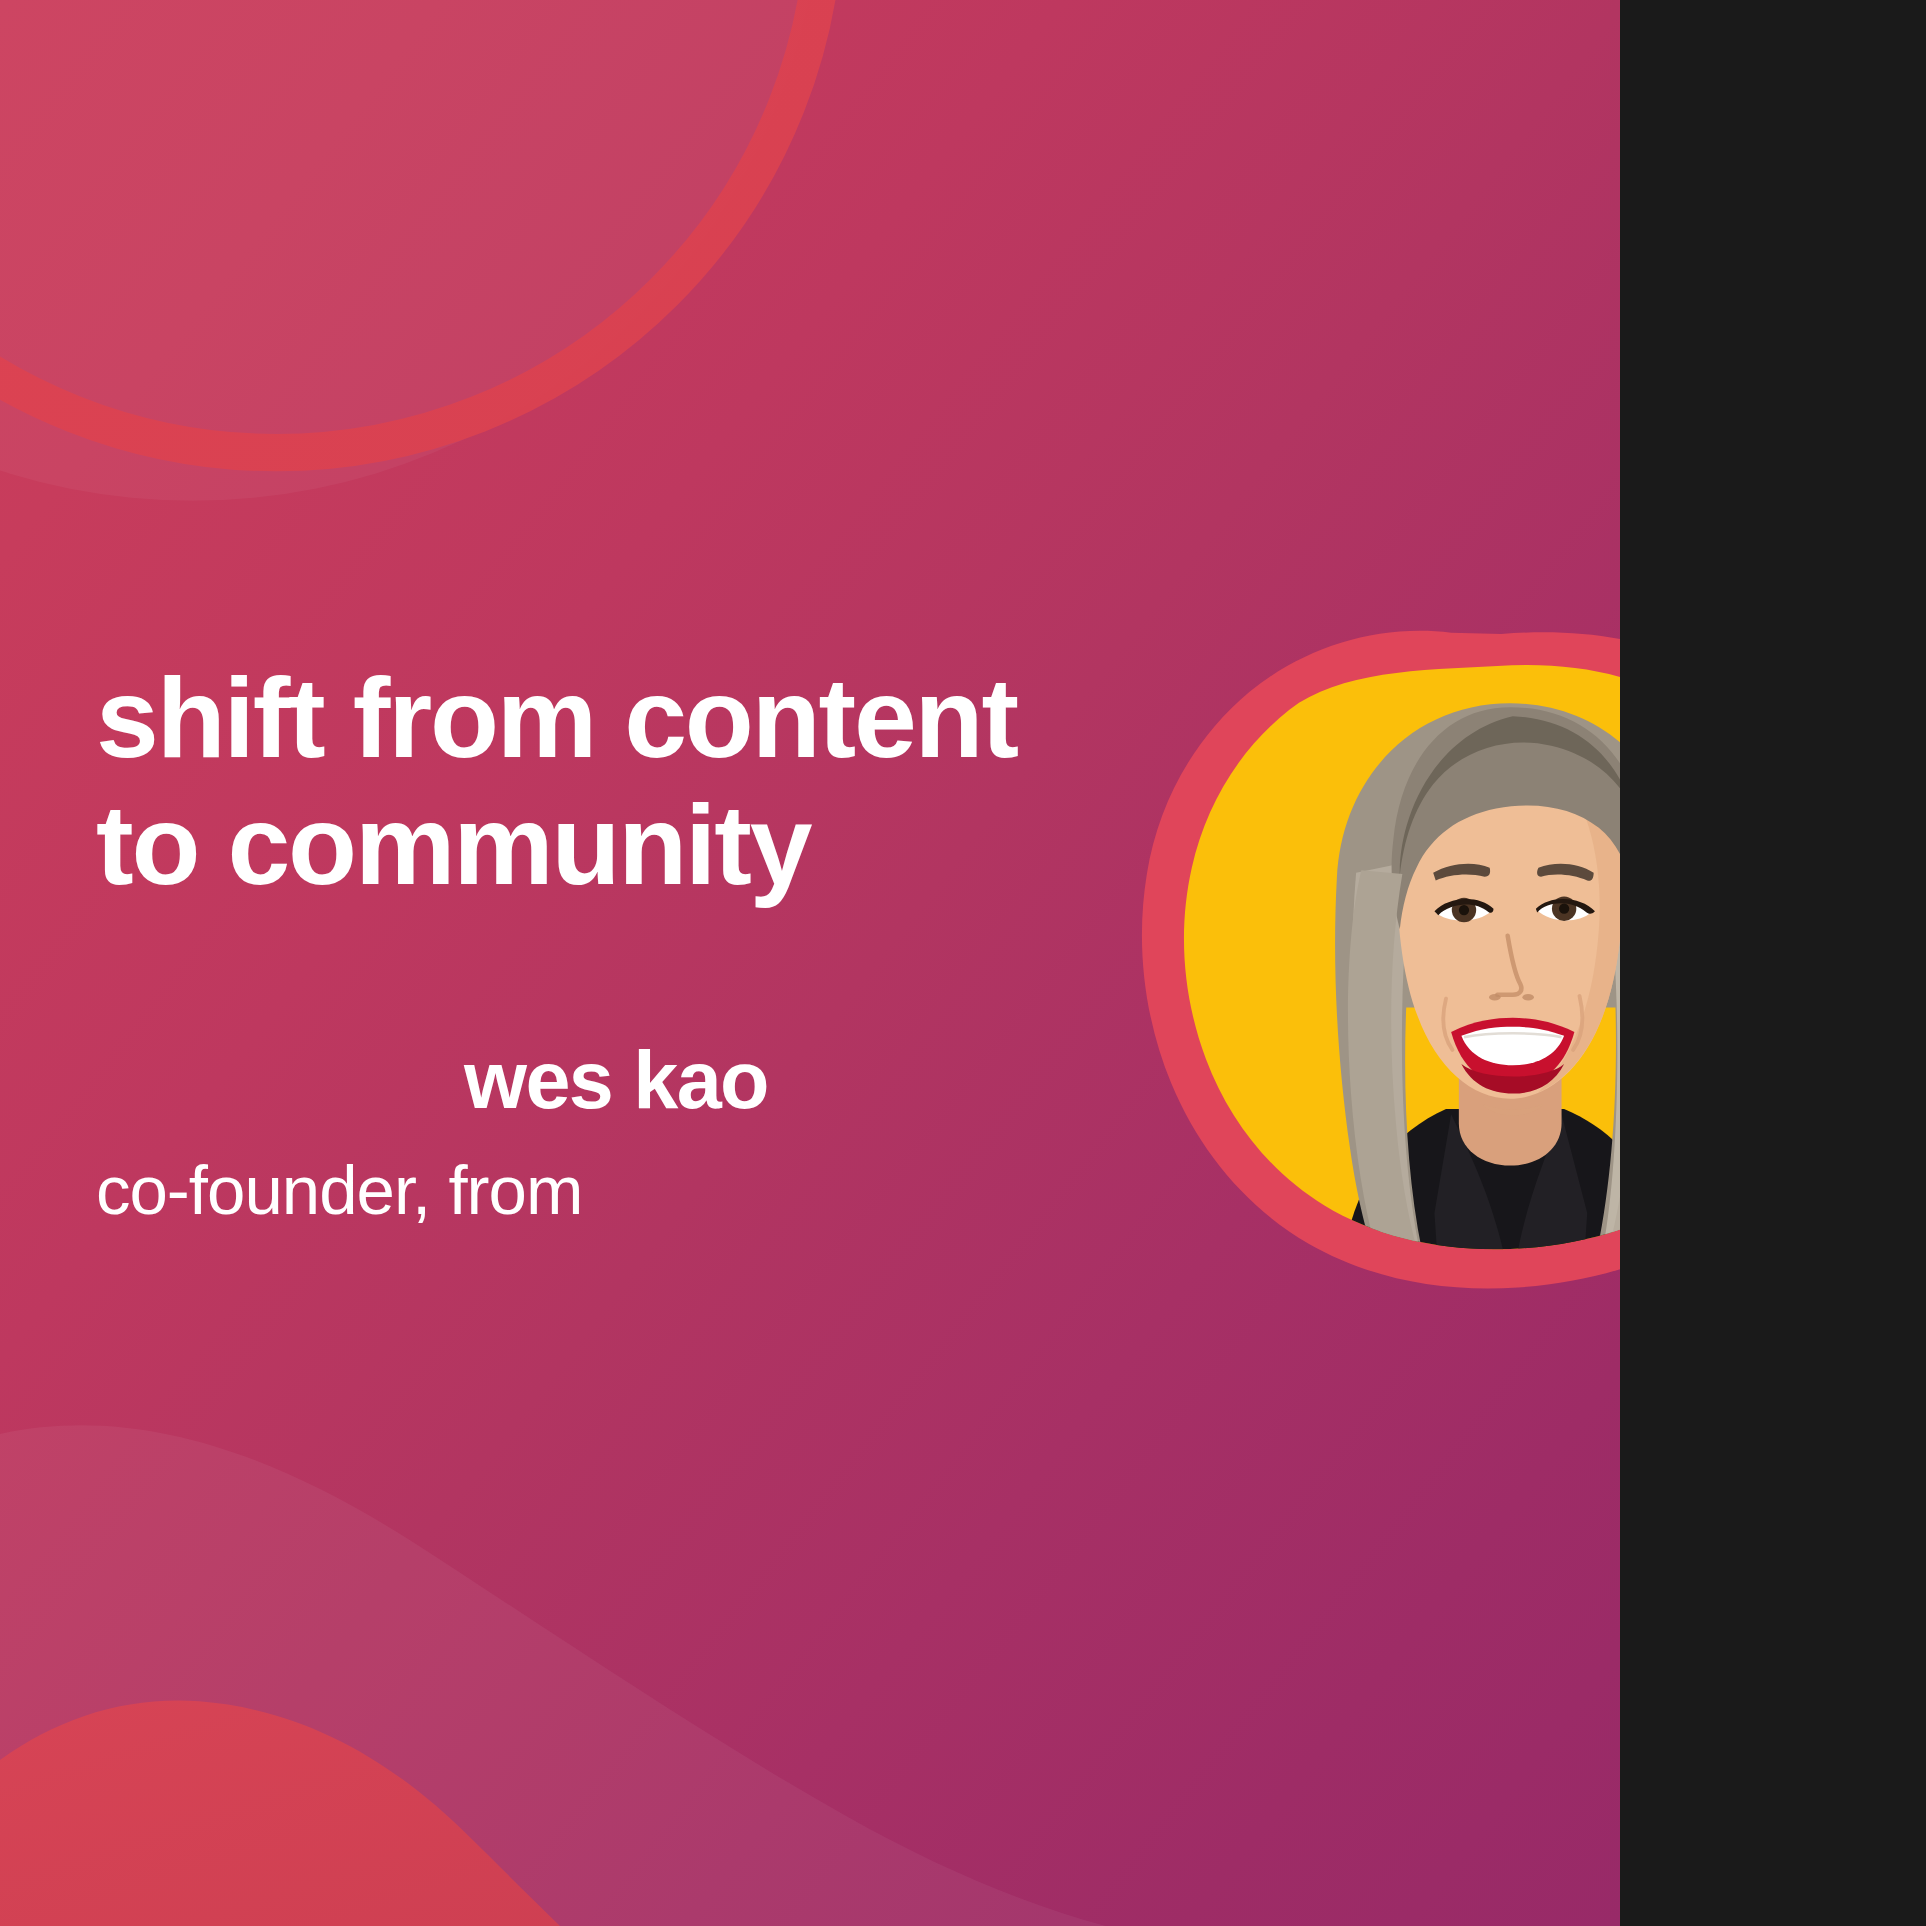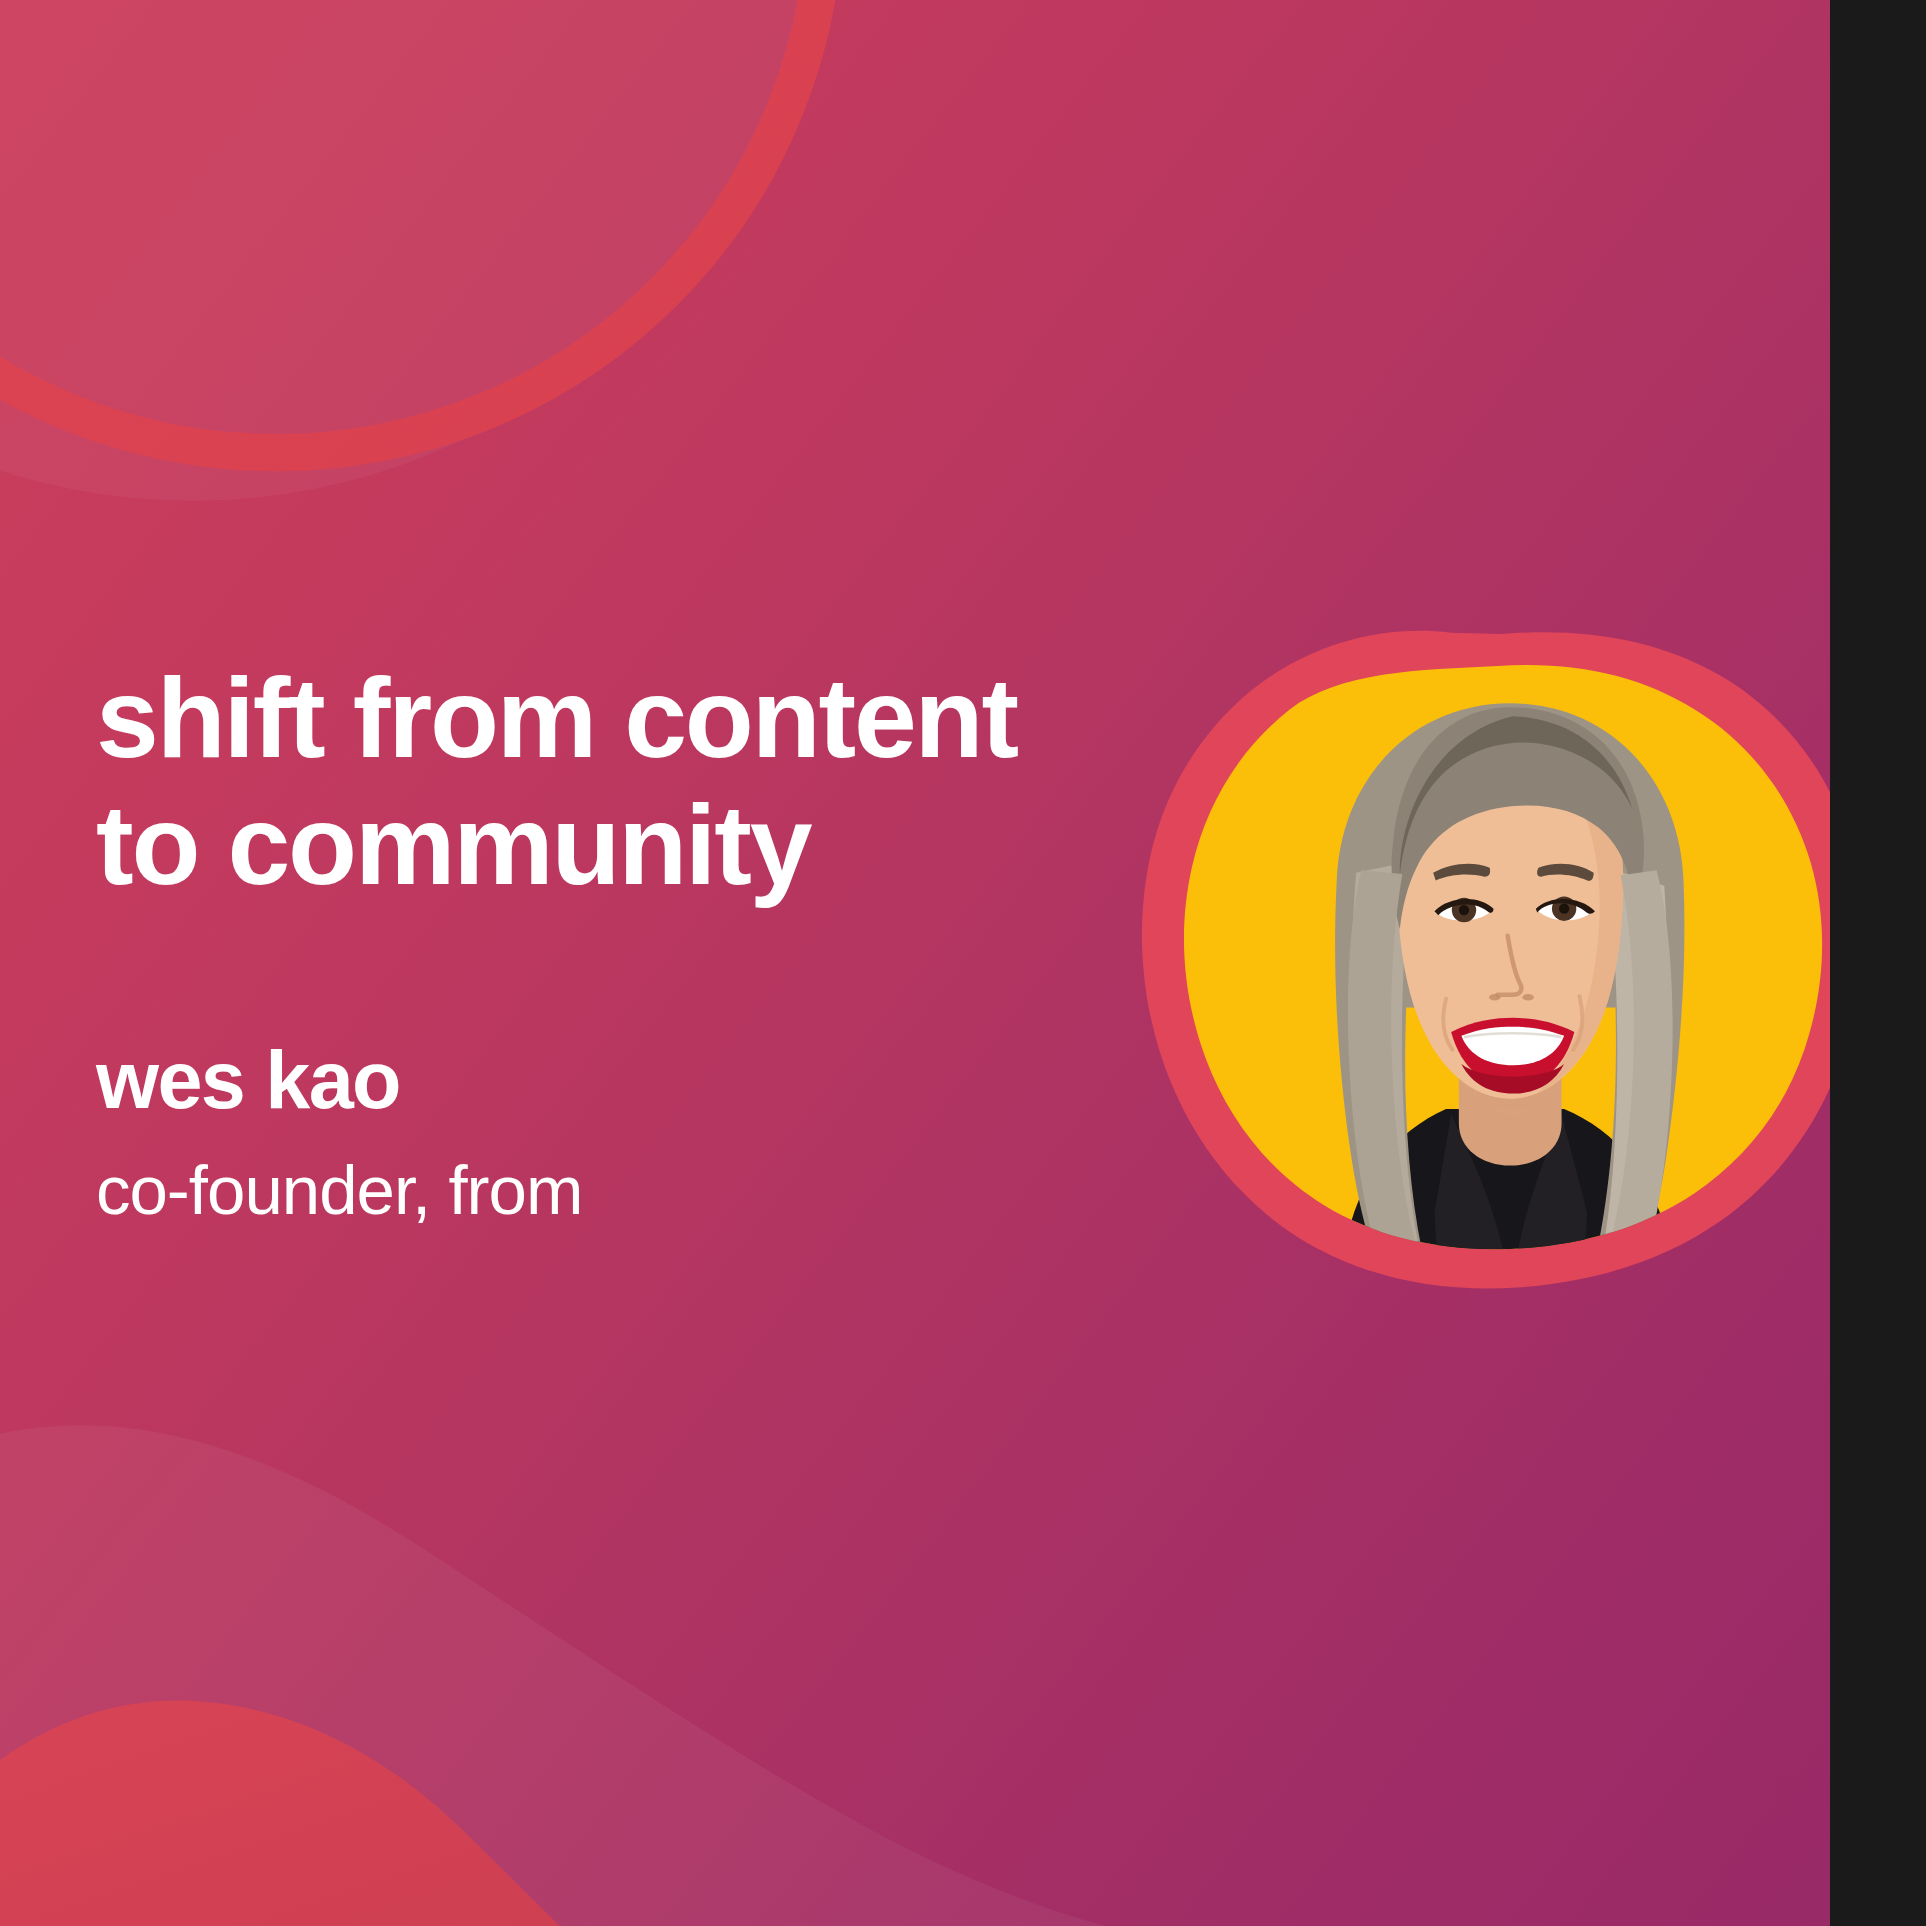--- a/index.html
+++ b/index.html
@@ -3,21 +3,21 @@
 <meta charset="utf-8">
 <title>Speaker Promo Card</title>
 <style>
   html, body {
     margin: 0;
     padding: 0;
     background: #1a1a1a;
   }
   #card {
     position: relative;
-    width: 1830px;
+    width: 1620px;
     height: 1926px;
     overflow: hidden;
     font-family: "Liberation Sans", "DejaVu Sans", sans-serif;
     background: linear-gradient(128deg,
         #CB3D5B 0%,
         #C73C5C 14%,
         #BE385F 34%,
         #B23561 52%,
         #A73065 70%,
         #9E2C66 86%,
@@ -51,20 +51,21 @@
     white-space: pre-line;
   }
   .name {
     color: #FFFFFF;
     font-size: 81px;
     font-weight: bold;
     letter-spacing: -1.6px;
     line-height: 1.0;
     margin: 0;
     padding-top: 132px;
+    text-align: center;
   }
   .role {
     color: #FFFFFF;
     font-size: 69px;
     font-weight: 400;
     letter-spacing: -1px;
     line-height: 1.0;
     margin: 0;
     padding-top: 35px;
   }

